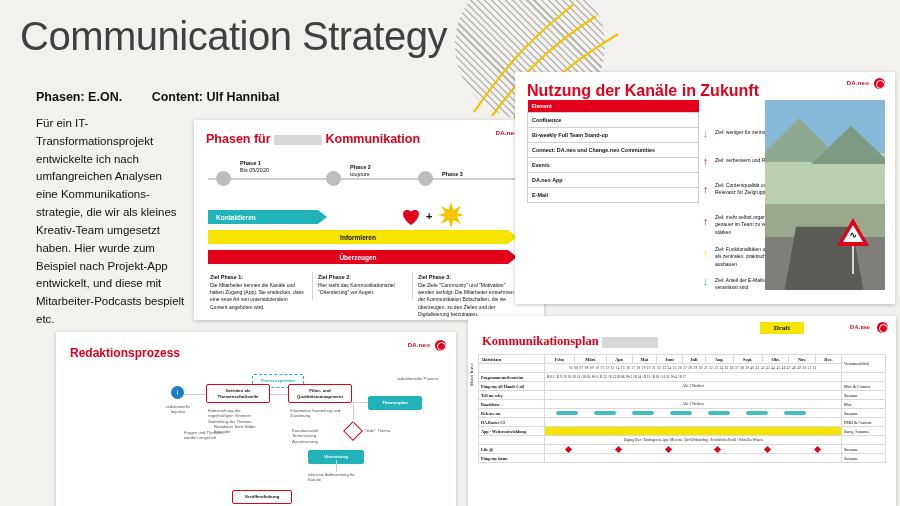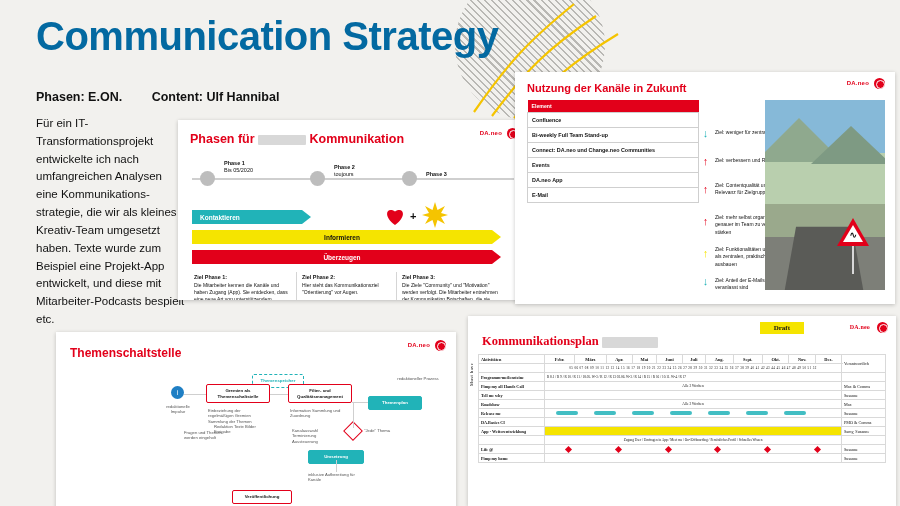--- a/index.html
+++ b/index.html
@@ -17,25 +17,25 @@
     left: 455px; top: -30px;
     width: 150px; height: 150px;
     border-radius: 50%;
     background: repeating-linear-gradient(45deg, #b9b8b4 0 1.5px, transparent 1.5px 5px);
     z-index: 1;
   }
   .squiggle {
     position: absolute; left: 470px; top: 0px; width: 180px; height: 120px; z-index: 2;
   }
   .page-title {
-    position: absolute; left: 36px; top: 14px;
+    position: absolute; left: 20px; top: 14px;
     font-size: 40px; letter-spacing: -0.5px;
-    font-weight: 700;
+    font-weight: 400;
     z-index: 3;
-    color: #0369a1;
+    color: #404040;
   }
   .meta-line {
     position: absolute; left: 36px; top: 90px;
     font-size: 12.5px; font-weight: bold;
     z-index: 3;
   }
   .meta-line .ref { margin-left: 26px; }
   .body-copy {
     position: absolute; left: 36px; top: 115px; width: 150px;
     font-size: 11.5px; line-height: 1.55;
@@ -64,21 +64,21 @@
     width: 11px; height: 11px; border-radius: 50%;
     background: #e2001a;
     color: #fff;
   }
   .daneo-badge::after{
     content:""; position:absolute; left:2px; top:2px; width:7px; height:7px;
     border:1.2px solid #fff; border-radius:50%;
   }
 
   
-  #slide-phasen { left: 178px; top: 120px; width: 350px; height: 180px; }
+  #slide-phasen { left: 194px; top: 120px; width: 350px; height: 200px; }
   #slide-phasen .slide-title { position:absolute; left:12px; top:12px; font-size:12.5px; }
   .redact-bar { display:inline-block; background:#d8d8d8; border-radius:1px; vertical-align:middle; }
   .ph-line { position:absolute; left:14px; top:58px; width:322px; height:2px; background:#cfcfcf; }
   .ph-circle { position:absolute; width:15px; height:15px; border-radius:50%; background:#bdbdbd; }
   .ph-lab { position:absolute; font-size:5.5px; font-weight:bold; line-height:1.35; }
   .arrowbar {
     position:absolute; height:14px; display:flex; align-items:center;
     color:#fff; font-size:6.5px; font-weight:bold; padding-left:8px;
   }
   .arrowbar.teal { background:#21b3b8; }
@@ -90,21 +90,21 @@
   }
   .arrowbar.teal::after { border-left:9px solid #21b3b8; }
   .arrowbar.yellow::after { border-left:9px solid #f5e400; }
   .arrowbar.red::after { border-left:9px solid #e2001a; }
   .ziel-col { position:absolute; width:96px; font-size:5px; line-height:1.45; }
   .ziel-col b { font-size:5.4px; }
   .ph-sep { position:absolute; width:1px; background:#d5d5d5; }
 
   
   #slide-kanaele { left: 515px; top: 72px; width: 380px; height: 232px; }
-  #slide-kanaele .slide-title { position:absolute; left:12px; top:10px; font-size:11px; }
+  #slide-kanaele .slide-title { position:absolute; left:12px; top:10px; font-size:16px; }
   .kt { position:absolute; left:12px; top:28px; width:172px; border-collapse:collapse; font-size:5.2px; }
   .kt th { background:#e2001a; color:#fff; text-align:left; padding:3px 4px; font-size:5.2px; }
   .kt td { border:1px solid #cfcfcf; padding:4px 4px; font-weight:bold; font-size:5.4px; }
   .goal { position:absolute; left:200px; font-size:5px; line-height:1.45; width:118px; }
   .karrow { position:absolute; left:186px; width:9px; text-align:center; font-size:11px; line-height:1; font-weight:bold; }
   .kimg {
     position:absolute; right:10px; top:28px; width:120px; height:190px;
     background:
       linear-gradient(#86b9d8 0 28%, #b9cfae 28% 55%, #9aa98c 55% 72%, #7d7f78 72% 100%);
     overflow:hidden;
@@ -152,21 +152,21 @@
   <path d="M44 118 C 80 82, 102 62, 148 34" stroke="#f5c400" stroke-width="2.2" fill="none"></path>
 </svg>
 
 <div class="page-title">Communication Strategy</div>
 
 <div class="meta-line">
   <span>Phasen: E.ON.</span>
   <span class="ref">Content: Ulf Hannibal</span>
 </div>
 
-<div class="body-copy">Für ein IT-Transformationsprojekt entwickelte ich nach umfangreichen Analysen eine Kommunikations-strategie, die wir als kleines Kreativ-Team umgesetzt haben. Texte wurde zum Beispiel eine Projekt-App entwickelt, und diese mit Mitarbeiter-Podcasts bespielt etc.</div>
+<div class="body-copy">Für ein IT-Transformationsprojekt entwickelte ich nach umfangreichen Analysen eine Kommunikations-strategie, die wir als kleines Kreativ-Team umgesetzt haben. Hier wurde zum Beispiel nach Projekt-App entwickelt, und diese mit Mitarbeiter-Podcasts bespielt etc.</div>
 
 <div class="slide" id="slide-phasen">
   <div class="slide-title">
     <span>Phasen für</span>
     <span class="redact-bar" style="width:48px;height:10px;"></span>
     <span>Kommunikation</span>
   </div>
   <div class="daneo" style="right:26px; top:10px;">DA.neo</div>
   <div class="daneo-badge" style="right:10px; top:8px;"></div>
 
@@ -272,21 +272,21 @@
     <div class="mount2"></div>
     <div class="road"></div>
     <div class="pole"></div>
     <div class="sign"></div>
     <div class="sign-in"></div>
     <div class="sign-z">∿</div>
   </div>
 </div>
 
 <div class="slide" id="slide-redaktion">
-  <div class="slide-title">Themenschaltstelle</div>
+  <div class="slide-title">Redaktionsprozess</div>
   <div class="daneo" style="right:26px; top:10px;">DA.neo</div>
   <div class="daneo-badge" style="right:10px; top:8px;"></div>
 
   <div class="node dash" style="left:196px; top:42px; width:52px; text-align:center;">Themenspeicher</div>
 
   <div class="dot-blue" style="left:115px; top:54px;">i</div>
   <div class="tiny-label" style="left:104px; top:72px; width:36px; text-align:center;">redaktionelle Impulse</div>
 
   <div class="node" style="left:150px; top:52px; width:64px; text-align:center; font-weight:bold;">Gremien als Themenschaltstelle</div>
   <div class="node" style="left:232px; top:52px; width:64px; text-align:center; font-weight:bold;">Filter- und Qualitätsmanagement</div>

